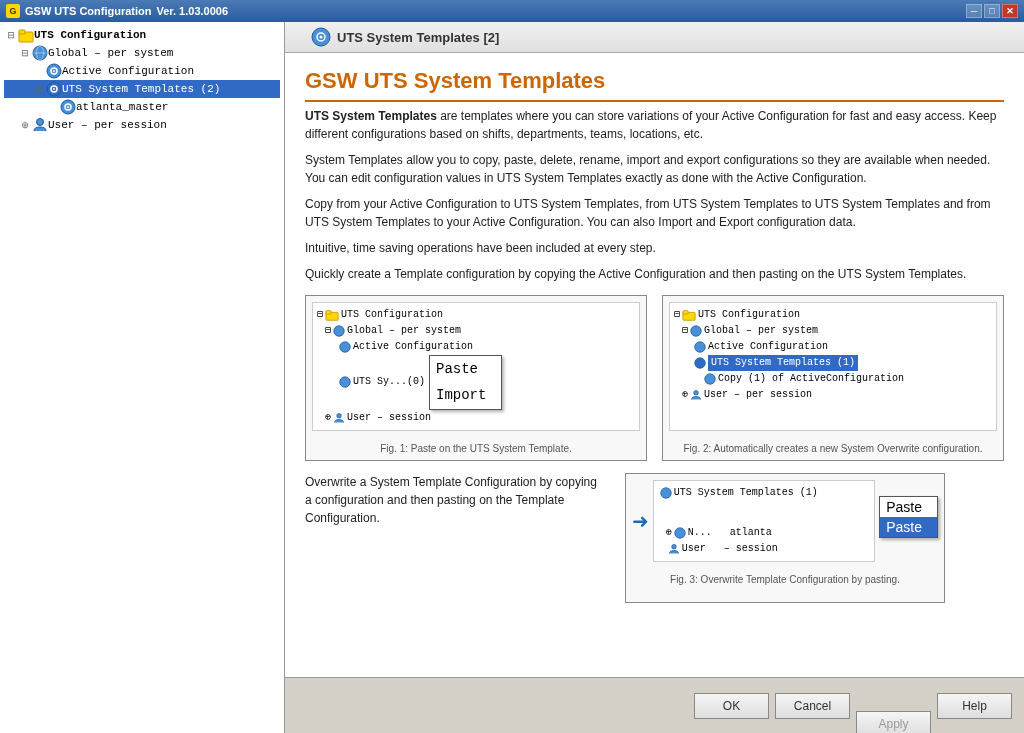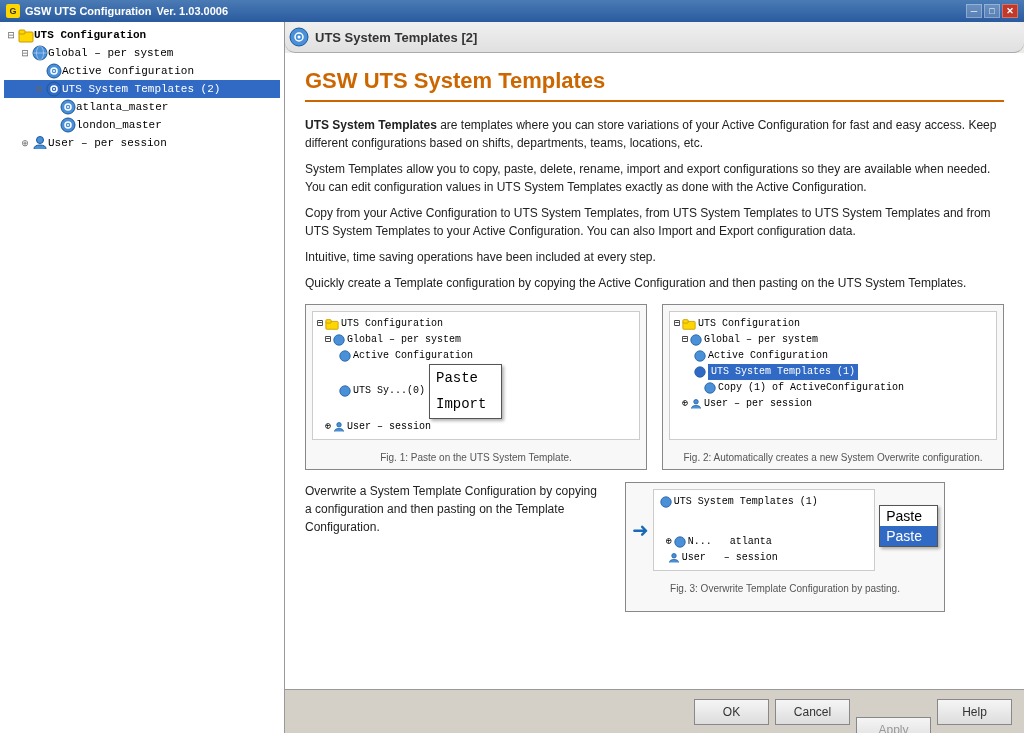--- a/index.html
+++ b/index.html
@@ -37,29 +37,29 @@
 
     
     svg.tree-svg { width: 16px; height: 16px; }
 
     
     .right-panel { flex: 1; display: flex; flex-direction: column; overflow: hidden; }
 
     .content-header {
       background: linear-gradient(to bottom, #f0f0f0, #e0e0e0);
       border-bottom: 1px solid #aaa;
-      padding: 5px 4px;
-      display: flex; align-items: center; gap: 6px; border-radius: 10px;
+      padding: 5px 26px;
+      display: flex; align-items: center; gap: 6px;
     }
     .content-header-icon { width: 20px; height: 20px; }
     .content-header-title { font-size: 13px; font-weight: bold; color: #333; }
 
     .content-body { flex: 1; background: white; overflow-y: auto; padding: 15px 20px; position: relative; }
 
-    .page-title { font-size: 22px; color: #cc6600; font-weight: bold; border-bottom: 2px solid #cc6600; padding-bottom: 6px; margin-bottom: 14px; }
+    .page-title { font-size: 22px; color: #cc6600; font-weight: bold; border-bottom: 2px solid #cc6600; padding-bottom: 6px; margin-bottom: 5px; }
 
     .content-body p { font-size: 12px; line-height: 1.5; color: #222; margin-bottom: 8px; }
     .content-body p strong { font-weight: bold; }
 
     
     .figures-row { display: flex; gap: 15px; margin: 12px 0; }
     .figure-box {
       border: 1px solid #888; background: #f8f8f8; padding: 6px;
       flex: 1; min-height: 130px; display: flex; flex-direction: column;
     }
@@ -73,21 +73,21 @@
     .fig2-tree { font-size: 10px; font-family: 'Courier New', monospace; background: white; border: 1px solid #ccc; padding: 4px; flex: 1; }
 
     
     .overwrite-section { display: flex; gap: 20px; align-items: flex-start; margin-top: 10px; }
     .overwrite-text { flex: 1; font-size: 12px; line-height: 1.5; }
 
     
     .button-bar {
       background: #d4d0c8; border-top: 1px solid #999;
       display: flex; align-items: center; justify-content: flex-end;
-      padding: 8px 12px; gap: 6px; height: 44px;
+      padding: 8px 12px; gap: 6px; height: 56px;
     }
     .dialog-btn {
       min-width: 75px; height: 26px; padding: 0 12px;
       border: 1px solid #888; background: linear-gradient(to bottom, #f5f5f5, #ddd);
       font-size: 12px; cursor: pointer; color: #333;
       display: flex; align-items: center; justify-content: center;
     }
     .dialog-btn.disabled { color: #999; cursor: default; margin-top: 36px; }
 
     .mini-blue-selected { background: #316ac5; color: white; display: inline-block; padding: 0 3px; }
@@ -158,29 +158,20 @@
       <div class="tree-item tree-indent-3">
         <span class="tree-expand" style="color:transparent;">○</span>
         <svg class="tree-svg" viewBox="0 0 16 16">
           <circle cx="8" cy="8" r="7" fill="#4a90d9" stroke="#1a5a9a" stroke-width="1"></circle>
           <circle cx="8" cy="8" r="3" fill="none" stroke="white" stroke-width="1.5"></circle>
           <circle cx="8" cy="8" r="1" fill="white"></circle>
         </svg>
         <span class="tree-label">atlanta_master</span>
       </div>
 
-      <div class="tree-item tree-indent-3">
-        <span class="tree-expand" style="color:transparent;">○</span>
-        <svg class="tree-svg" viewBox="0 0 16 16">
-          <circle cx="8" cy="8" r="7" fill="#4a90d9" stroke="#1a5a9a" stroke-width="1"></circle>
-          <circle cx="8" cy="8" r="3" fill="none" stroke="white" stroke-width="1.5"></circle>
-          <circle cx="8" cy="8" r="1" fill="white"></circle>
-        </svg>
-        <span class="tree-label">london_master</span>
-      </div>
 
       <div class="tree-item tree-indent-1">
         <span class="tree-expand">⊕</span>
         <svg class="tree-svg" viewBox="0 0 16 16">
           <circle cx="8" cy="5" r="3.5" fill="#4a90d9" stroke="#1a5a9a" stroke-width="1"></circle>
           <path d="M2 14 Q2 10 8 10 Q14 10 14 14" fill="#4a90d9" stroke="#1a5a9a" stroke-width="1"></path>
         </svg>
         <span class="tree-label">User   –  per session</span>
       </div>
 

